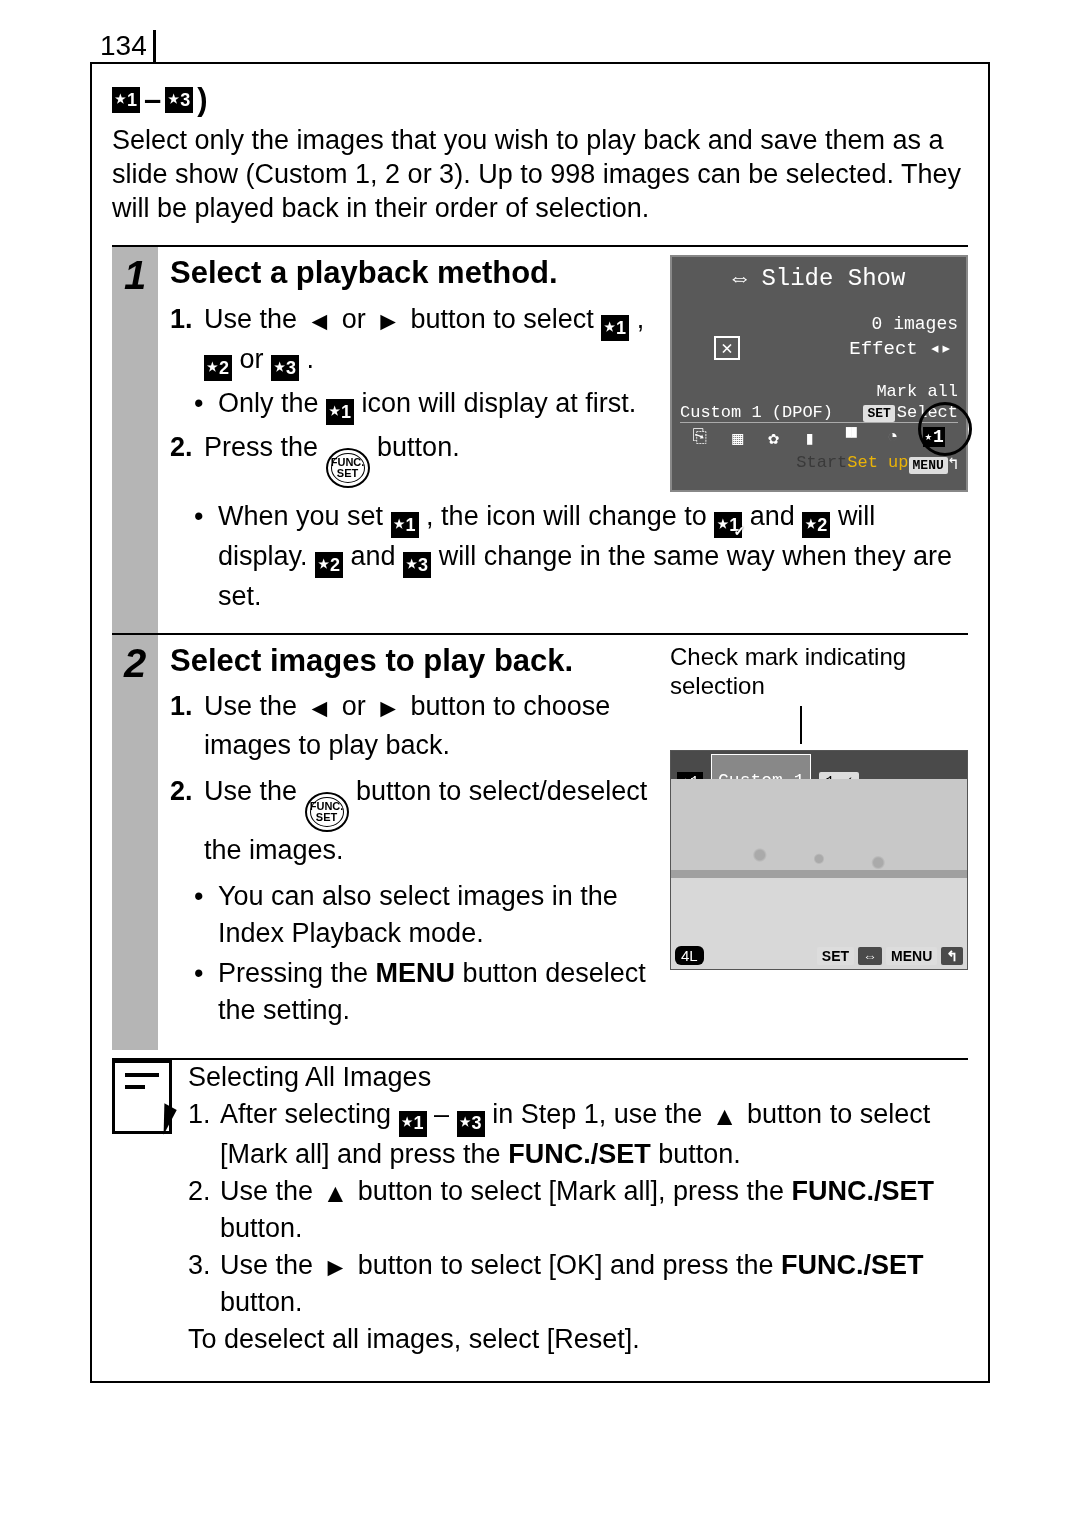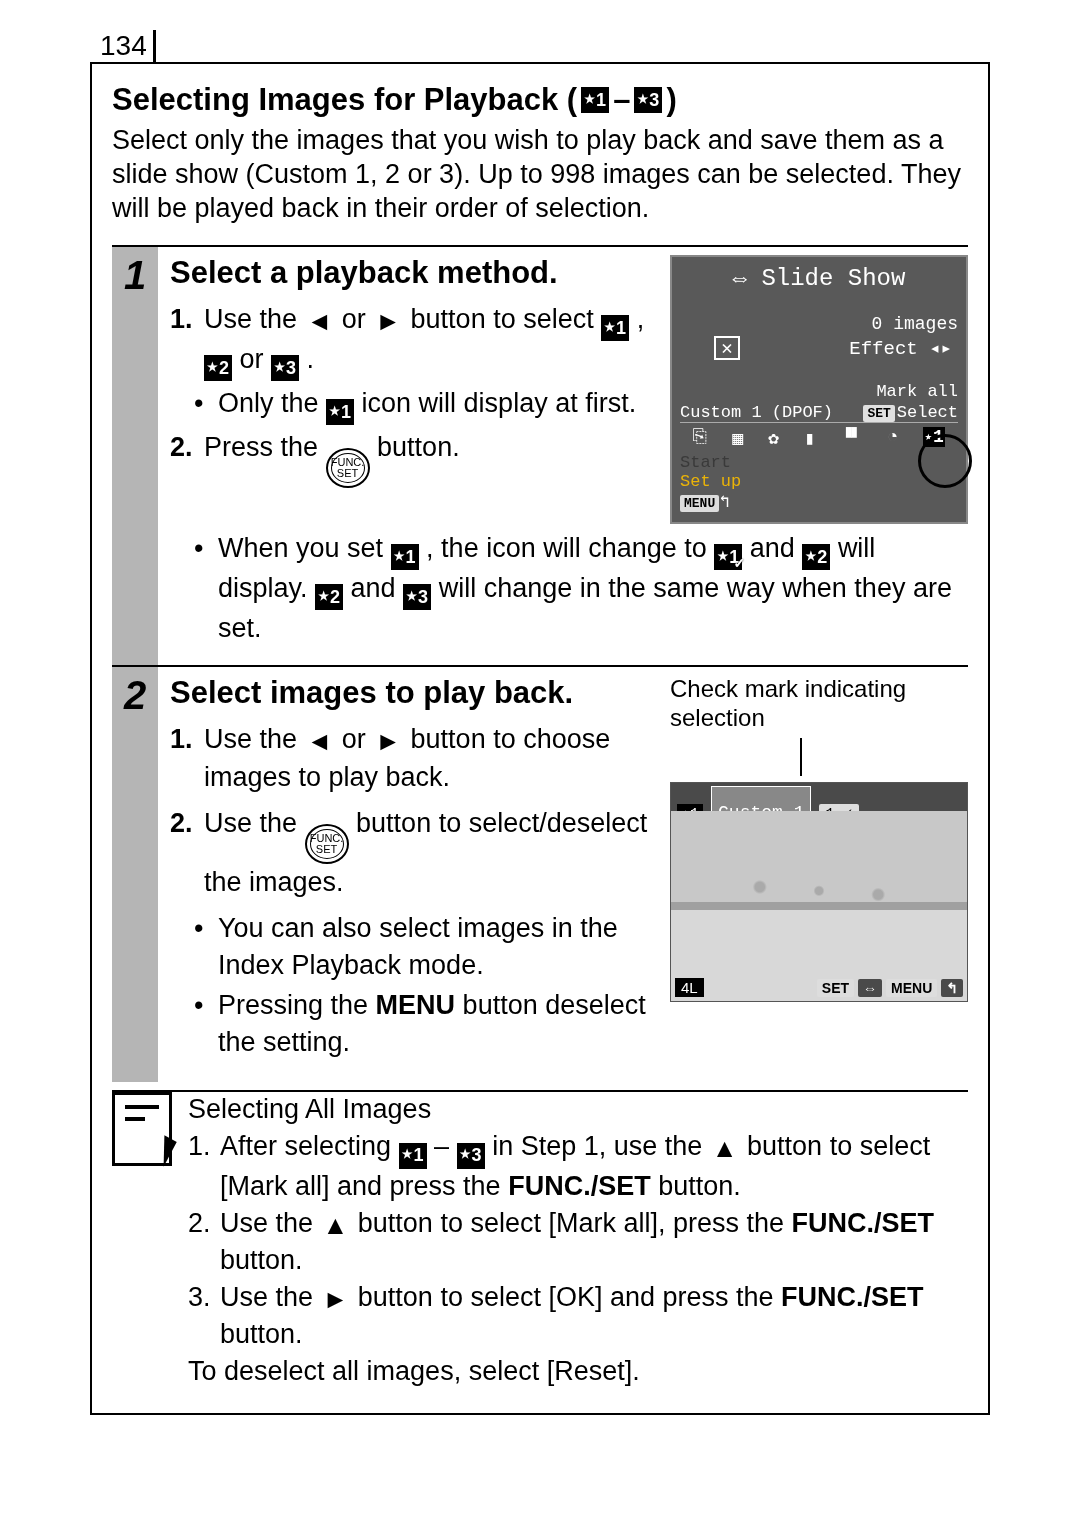--- a/index.html
+++ b/index.html
@@ -130,21 +130,21 @@
   .funcset {
     display: inline-flex;
     align-items: center;
     justify-content: center;
     border: 2.5px solid #000;
     border-radius: 50%;
     width: 44px;
     height: 40px;
     font-size: 11px;
     line-height: 1;
-    font-weight: 400;
+    font-weight: 700;
     text-align: center;
     vertical-align: -10px;
     position: relative;
   }
   .funcset::before {
     content: "";
     position: absolute;
     inset: 3px;
     border: 1.5px solid #000;
     border-radius: 50%;
@@ -186,24 +186,23 @@
   }
   .cam .iconrow {
     display: flex;
     justify-content: space-around;
     font-size: 18px;
     padding: 4px 0 2px 0;
     border-top: 1px solid #aaa;
   }
   .cam .bottom {
     display: flex;
-    justify-content: flex-start;
+    justify-content: flex-end;
     font-size: 17px;
     padding-top: 2px;
-    flex-direction: column;
   }
   .cam .bottom .start { color: #3a3a3a; }
   .cam .bottom .setup { color: #eab308; }
   .cam .bottom .menu {
     background: #ddd; color: #000;
     font-size: 13px; padding: 1px 4px;
     border-radius: 2px; font-weight: 700;
   }
   .cam .circle-callout {
     position: absolute;
@@ -253,21 +252,21 @@
     position:absolute; inset:28px 0 0 0;
     background:
       radial-gradient(circle at 30% 40%, #aaa 2%, transparent 3%) ,
       radial-gradient(circle at 50% 42%, #aaa 2%, transparent 3%) ,
       radial-gradient(circle at 70% 44%, #aaa 2%, transparent 3%) ,
       linear-gradient(#c8c8c8 0 48%, #a0a0a0 48% 52%, #d8d8d8 52% 100%);
   }
   .cam2 .bl {
     position:absolute; left:4px; bottom:4px;
     background:#000; color:#fff; font-size:15px;
-    padding:1px 6px; border-radius:0;
+    padding:1px 6px; border-radius:6px;
   }
   .cam2 .br {
     position:absolute; right:4px; bottom:4px;
     display:flex; gap:4px;
   }
   .cam2 .br span {
     background:#ddd; color:#000; font-size:14px; font-weight:700;
     padding:1px 5px; border-radius:2px;
   }
 
@@ -312,21 +311,20 @@
 </head>
 <body>
 
 <div class="page">
 
   <div class="page-number">134</div>
 
   <div class="outer-box">
 
     <div class="section-title">
-      <span>Selecting Images for Playback (</span>
       <span class="chip">
           <span class="star">★</span>
           <span class="num">1</span>
         </span>
       <span> – </span>
       <span class="chip">
           <span class="star">★</span>
           <span class="num">3</span>
         </span>
       <span class="paren"> )</span>

